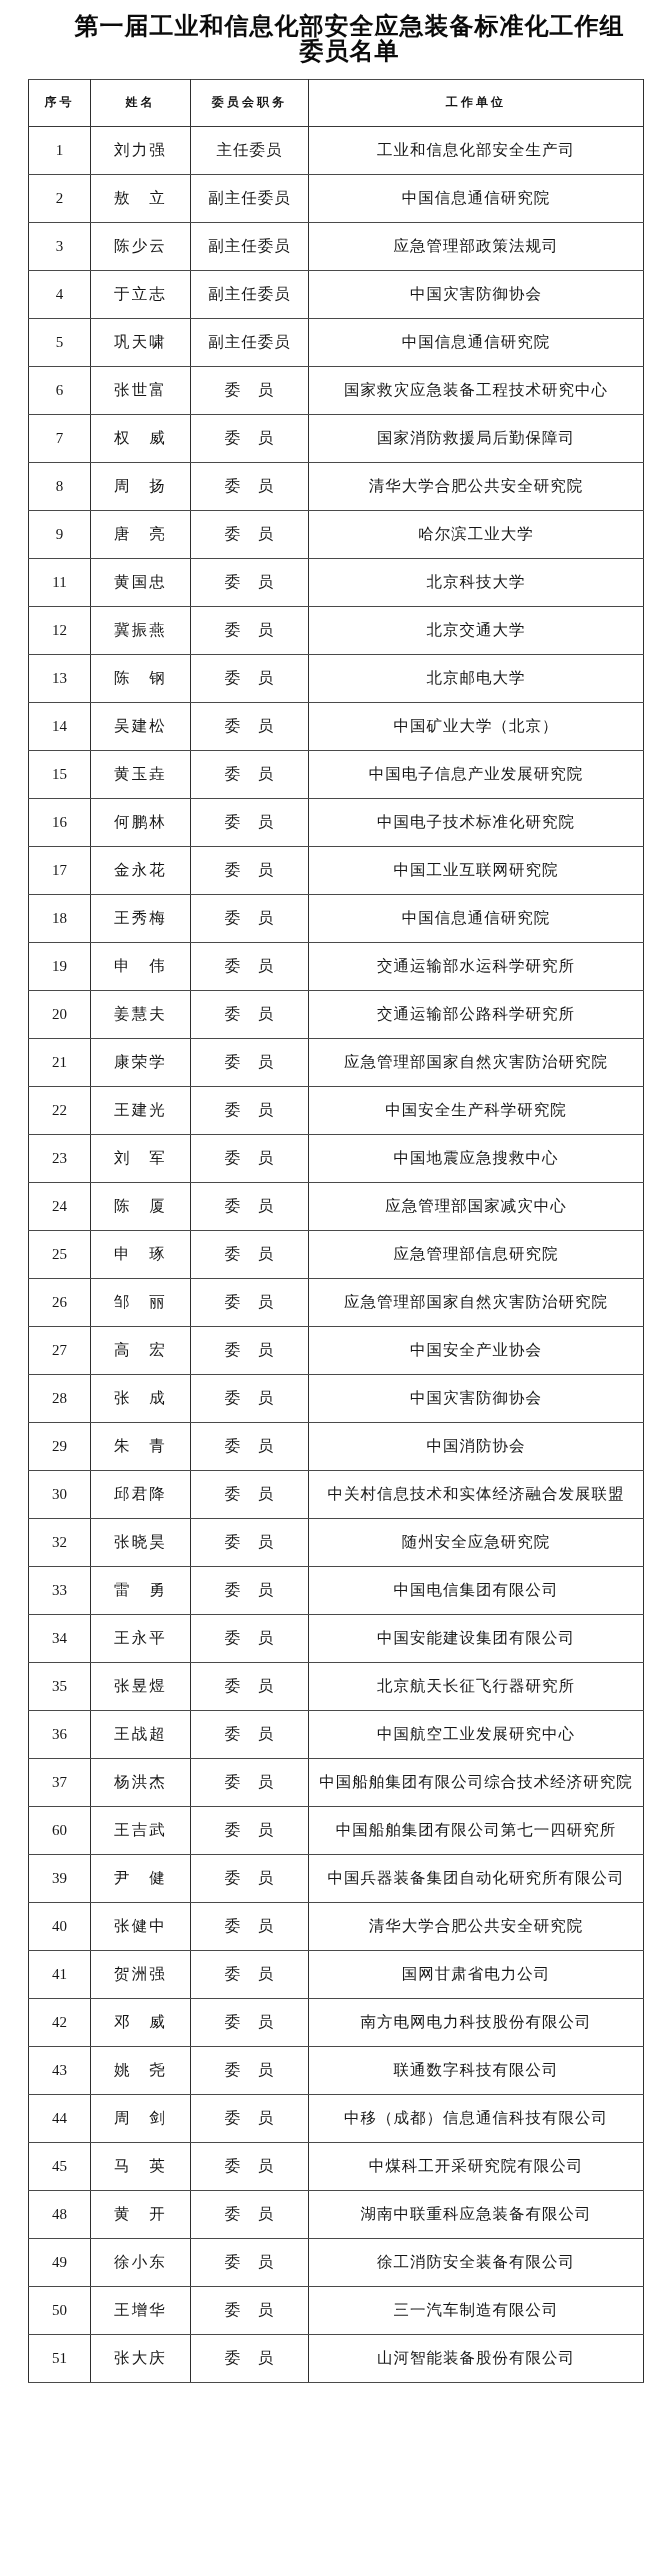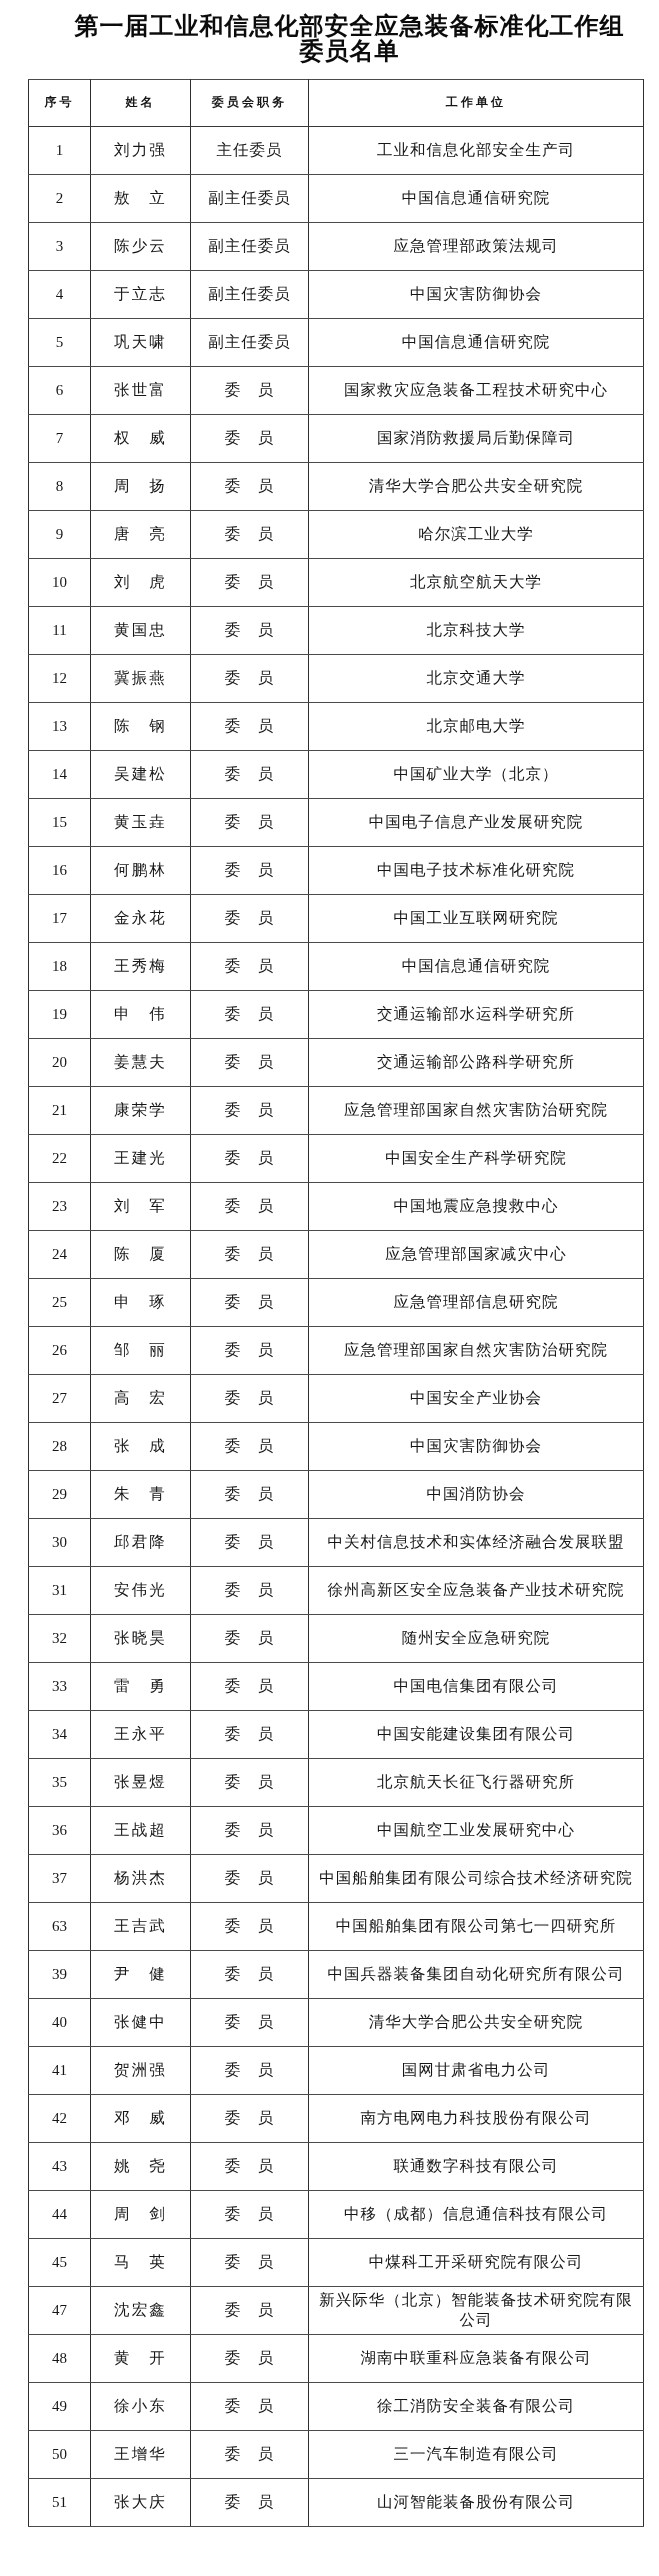--- a/index.html
+++ b/index.html
@@ -157,26 +157,20 @@
       <td class="org-cell">清华大学合肥公共安全研究院</td>
     </tr>
 
     <tr>
       <td class="no-cell">9</td>
       <td class="name-cell">唐　亮</td>
       <td class="role-cell">委　员</td>
       <td class="org-cell">哈尔滨工业大学</td>
     </tr>
 
-    <tr>
-      <td class="no-cell">10</td>
-      <td class="name-cell">刘　虎</td>
-      <td class="role-cell">委　员</td>
-      <td class="org-cell">北京航空航天大学</td>
-    </tr>
 
     <tr>
       <td class="no-cell">11</td>
       <td class="name-cell">黄国忠</td>
       <td class="role-cell">委　员</td>
       <td class="org-cell">北京科技大学</td>
     </tr>
 
     <tr>
       <td class="no-cell">12</td>
@@ -304,26 +298,20 @@
       <td class="org-cell">中国消防协会</td>
     </tr>
 
     <tr>
       <td class="no-cell">30</td>
       <td class="name-cell">邱君降</td>
       <td class="role-cell">委　员</td>
       <td class="org-cell">中关村信息技术和实体经济融合发展联盟</td>
     </tr>
 
-    <tr>
-      <td class="no-cell">31</td>
-      <td class="name-cell">安伟光</td>
-      <td class="role-cell">委　员</td>
-      <td class="org-cell">徐州高新区安全应急装备产业技术研究院</td>
-    </tr>
 
     <tr>
       <td class="no-cell">32</td>
       <td class="name-cell">张晓昊</td>
       <td class="role-cell">委　员</td>
       <td class="org-cell">随州安全应急研究院</td>
     </tr>
 
     <tr>
       <td class="no-cell">33</td>
@@ -354,21 +342,21 @@
     </tr>
 
     <tr>
       <td class="no-cell">37</td>
       <td class="name-cell">杨洪杰</td>
       <td class="role-cell">委　员</td>
       <td class="org-cell">中国船舶集团有限公司综合技术经济研究院</td>
     </tr>
 
     <tr>
-      <td class="no-cell">63</td>
+      <td class="no-cell">60</td>
       <td class="name-cell">王吉武</td>
       <td class="role-cell">委　员</td>
       <td class="org-cell">中国船舶集团有限公司第七一四研究所</td>
     </tr>
 
     <tr>
       <td class="no-cell">39</td>
       <td class="name-cell">尹　健</td>
       <td class="role-cell">委　员</td>
       <td class="org-cell">中国兵器装备集团自动化研究所有限公司</td>
@@ -410,26 +398,20 @@
     </tr>
 
     <tr>
       <td class="no-cell">45</td>
       <td class="name-cell">马　英</td>
       <td class="role-cell">委　员</td>
       <td class="org-cell">中煤科工开采研究院有限公司</td>
     </tr>
 
 
-    <tr>
-      <td class="no-cell">47</td>
-      <td class="name-cell">沈宏鑫</td>
-      <td class="role-cell">委　员</td>
-      <td class="org-cell">新兴际华（北京）智能装备技术研究院有限公司</td>
-    </tr>
 
     <tr>
       <td class="no-cell">48</td>
       <td class="name-cell">黄　开</td>
       <td class="role-cell">委　员</td>
       <td class="org-cell">湖南中联重科应急装备有限公司</td>
     </tr>
 
     <tr>
       <td class="no-cell">49</td>

